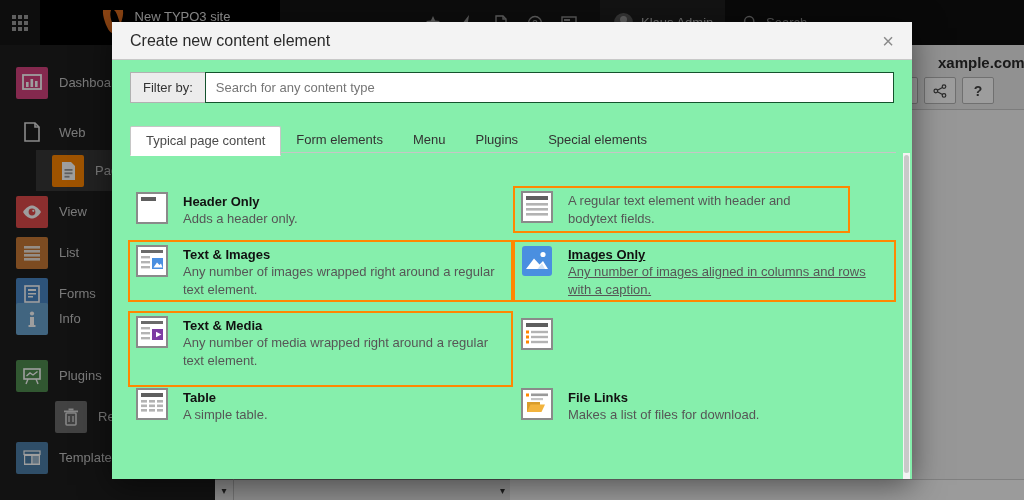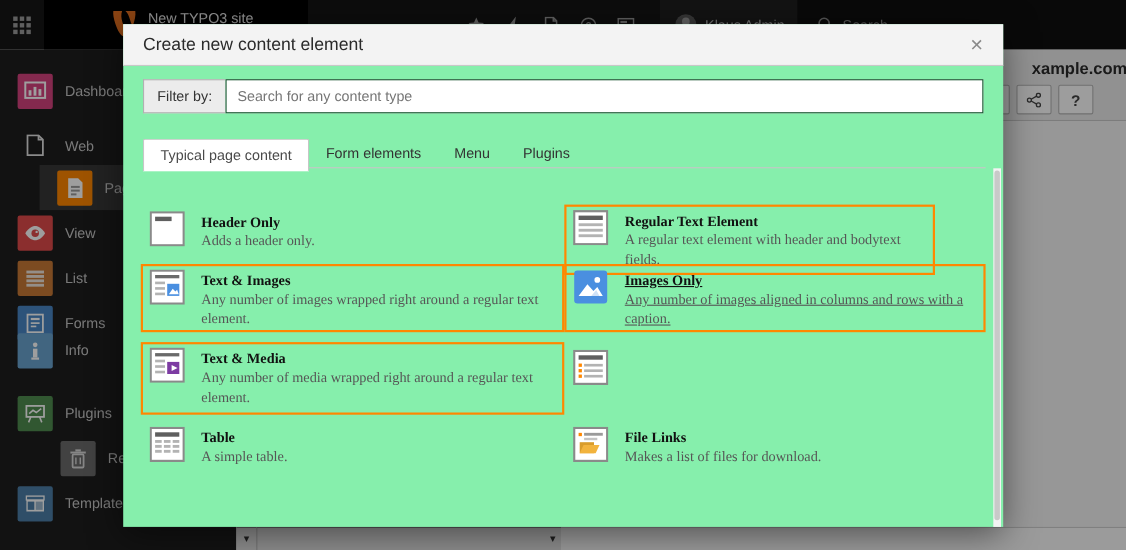--- a/index.html
+++ b/index.html
@@ -52,21 +52,21 @@
   .filter-group { position:absolute; left:18px; top:50px; width:764px; height:31px; display:flex; }
   .filter-addon { background:#ececec; border:1px solid #b1b1b1; border-right:0; font-size:13px; color:#333; display:flex; align-items:center; padding:0 12px; white-space:nowrap; }
   .filter-input { flex:1; border:1px solid #14532d; font-size:13px; padding:0 10px; color:#333; outline:none; font-family:"Liberation Sans",sans-serif; }
   .filter-input::placeholder { color:#767676; }
 
   .tabs { position:absolute; left:18px; top:104px; width:766px; height:27px; border-bottom:1px solid #c6c6c6; display:flex; align-items:flex-start; }
   .tab { font-size:13px; color:#333; padding:6px 15px 7px 15px; margin-bottom:-1px; cursor:pointer; white-space:nowrap; }
   .tab.active { background:#fff; border:1px solid #c6c6c6; border-bottom:1px solid #fff; border-radius:2px 2px 0 0; color:#4a4a4a; }
 
   .items { position:absolute; left:0; top:131px; width:800px; height:326px; }
-  .ce { position:absolute; display:flex; padding:5px 8px; cursor:pointer;font-family:Liberation Serif, serif; }
+  .ce { position:absolute; display:flex; padding:5px 8px; cursor:pointer; }
   .ce.sel { border:2px solid #ff8700; padding:3px 6px; }
   .ce-icon { flex:0 0 32px; width:32px; height:32px; margin-right:15px; }
   .ce-text { padding-top:1px; }
   .ce-title { font-size:13px; font-weight:bold; color:#111; line-height:17px; }
   .ce-desc { font-size:13px; color:#565656; line-height:18px; }
   .ce.hovered .ce-title, .ce.hovered .ce-desc { text-decoration:underline; }
 
   .scrollbar { position:absolute; right:2px; top:131px; width:7px; height:326px; background:#f3f3f3; }
   .scroll-thumb { position:absolute; left:1px; top:2px; width:5px; height:318px; background:#c9c9c9; border-radius:3px; }
 </style>
@@ -299,20 +299,21 @@
     <div class="filter-group">
       <span class="filter-addon">Filter by:</span>
       <input class="filter-input" type="text" placeholder="Search for any content type" style="">
     </div>
 
     <div class="tabs">
       <span class="tab active">Typical page content</span>
       <span class="tab">Form elements</span>
       <span class="tab">Menu</span>
       <span class="tab">Plugins</span>
+      <span class="tab">Special elements</span>
     </div>
 
     <div class="items">
 
       <div class="ce" style="left:16px; top:34px; width:385px;">
         <svg class="ce-icon" viewBox="0 0 32 32">
           <rect x="1" y="1" width="30" height="30" fill="#fff" stroke="#8a8a8a" stroke-width="2"></rect>
           <rect x="5" y="5" width="15" height="4" fill="#5f5f5f"></rect>
         </svg>
         <div class="ce-text">
@@ -323,21 +324,20 @@
 
       <div class="ce sel" style="left:401px; top:33px; width:337px;">
         <svg class="ce-icon" viewBox="0 0 32 32">
           <rect x="1" y="1" width="30" height="30" fill="#fff" stroke="#8a8a8a" stroke-width="2"></rect>
           <rect x="5" y="5" width="22" height="4" fill="#5f5f5f"></rect>
           <rect x="5" y="12" width="22" height="2.6" fill="#b3b3b3"></rect>
           <rect x="5" y="17" width="22" height="2.6" fill="#b3b3b3"></rect>
           <rect x="5" y="22" width="22" height="2.6" fill="#b3b3b3"></rect>
         </svg>
         <div class="ce-text">
-          <div class="ce-title">Regular Text Element</div>
           <div class="ce-desc">A regular text element with header and bodytext fields.</div>
         </div>
       </div>
 
       <div class="ce sel" style="left:16px; top:87px; width:385px; height:62px;">
         <svg class="ce-icon" viewBox="0 0 32 32">
           <rect x="1" y="1" width="30" height="30" fill="#fff" stroke="#8a8a8a" stroke-width="2"></rect>
           <rect x="5" y="5" width="22" height="3" fill="#6a6a6a"></rect>
           <rect x="5" y="11" width="9" height="2.4" fill="#b3b3b3"></rect>
           <rect x="5" y="16" width="9" height="2.4" fill="#b3b3b3"></rect>
@@ -357,21 +357,21 @@
           <circle cx="22" cy="9.5" r="2.6" fill="#fff"></circle>
           <path d="M5 24 L13 13.5 L18.5 19.5 L22 16 L27 24 Z" fill="#fff"></path>
           <path d="M16.5 24 L21 18.6 L24 24 Z" fill="#cfe2f7"></path>
         </svg>
         <div class="ce-text">
           <div class="ce-title">Images Only</div>
           <div class="ce-desc">Any number of images aligned in columns and rows with a caption.</div>
         </div>
       </div>
 
-      <div class="ce sel" style="left:16px; top:158px; width:385px; height:66px;">
+      <div class="ce sel" style="left:16px; top:158px; width:385px; height:76px;">
         <svg class="ce-icon" viewBox="0 0 32 32">
           <rect x="1" y="1" width="30" height="30" fill="#fff" stroke="#8a8a8a" stroke-width="2"></rect>
           <rect x="5" y="5" width="22" height="3" fill="#6a6a6a"></rect>
           <rect x="5" y="11" width="9" height="2.4" fill="#b3b3b3"></rect>
           <rect x="5" y="16" width="9" height="2.4" fill="#b3b3b3"></rect>
           <rect x="5" y="21" width="9" height="2.4" fill="#b3b3b3"></rect>
           <rect x="16" y="13" width="11" height="11" fill="#7d3ca3"></rect>
           <path d="M20 15.8 L25.4 18.5 L20 21.2 Z" fill="#fff"></path>
         </svg>
         <div class="ce-text">

